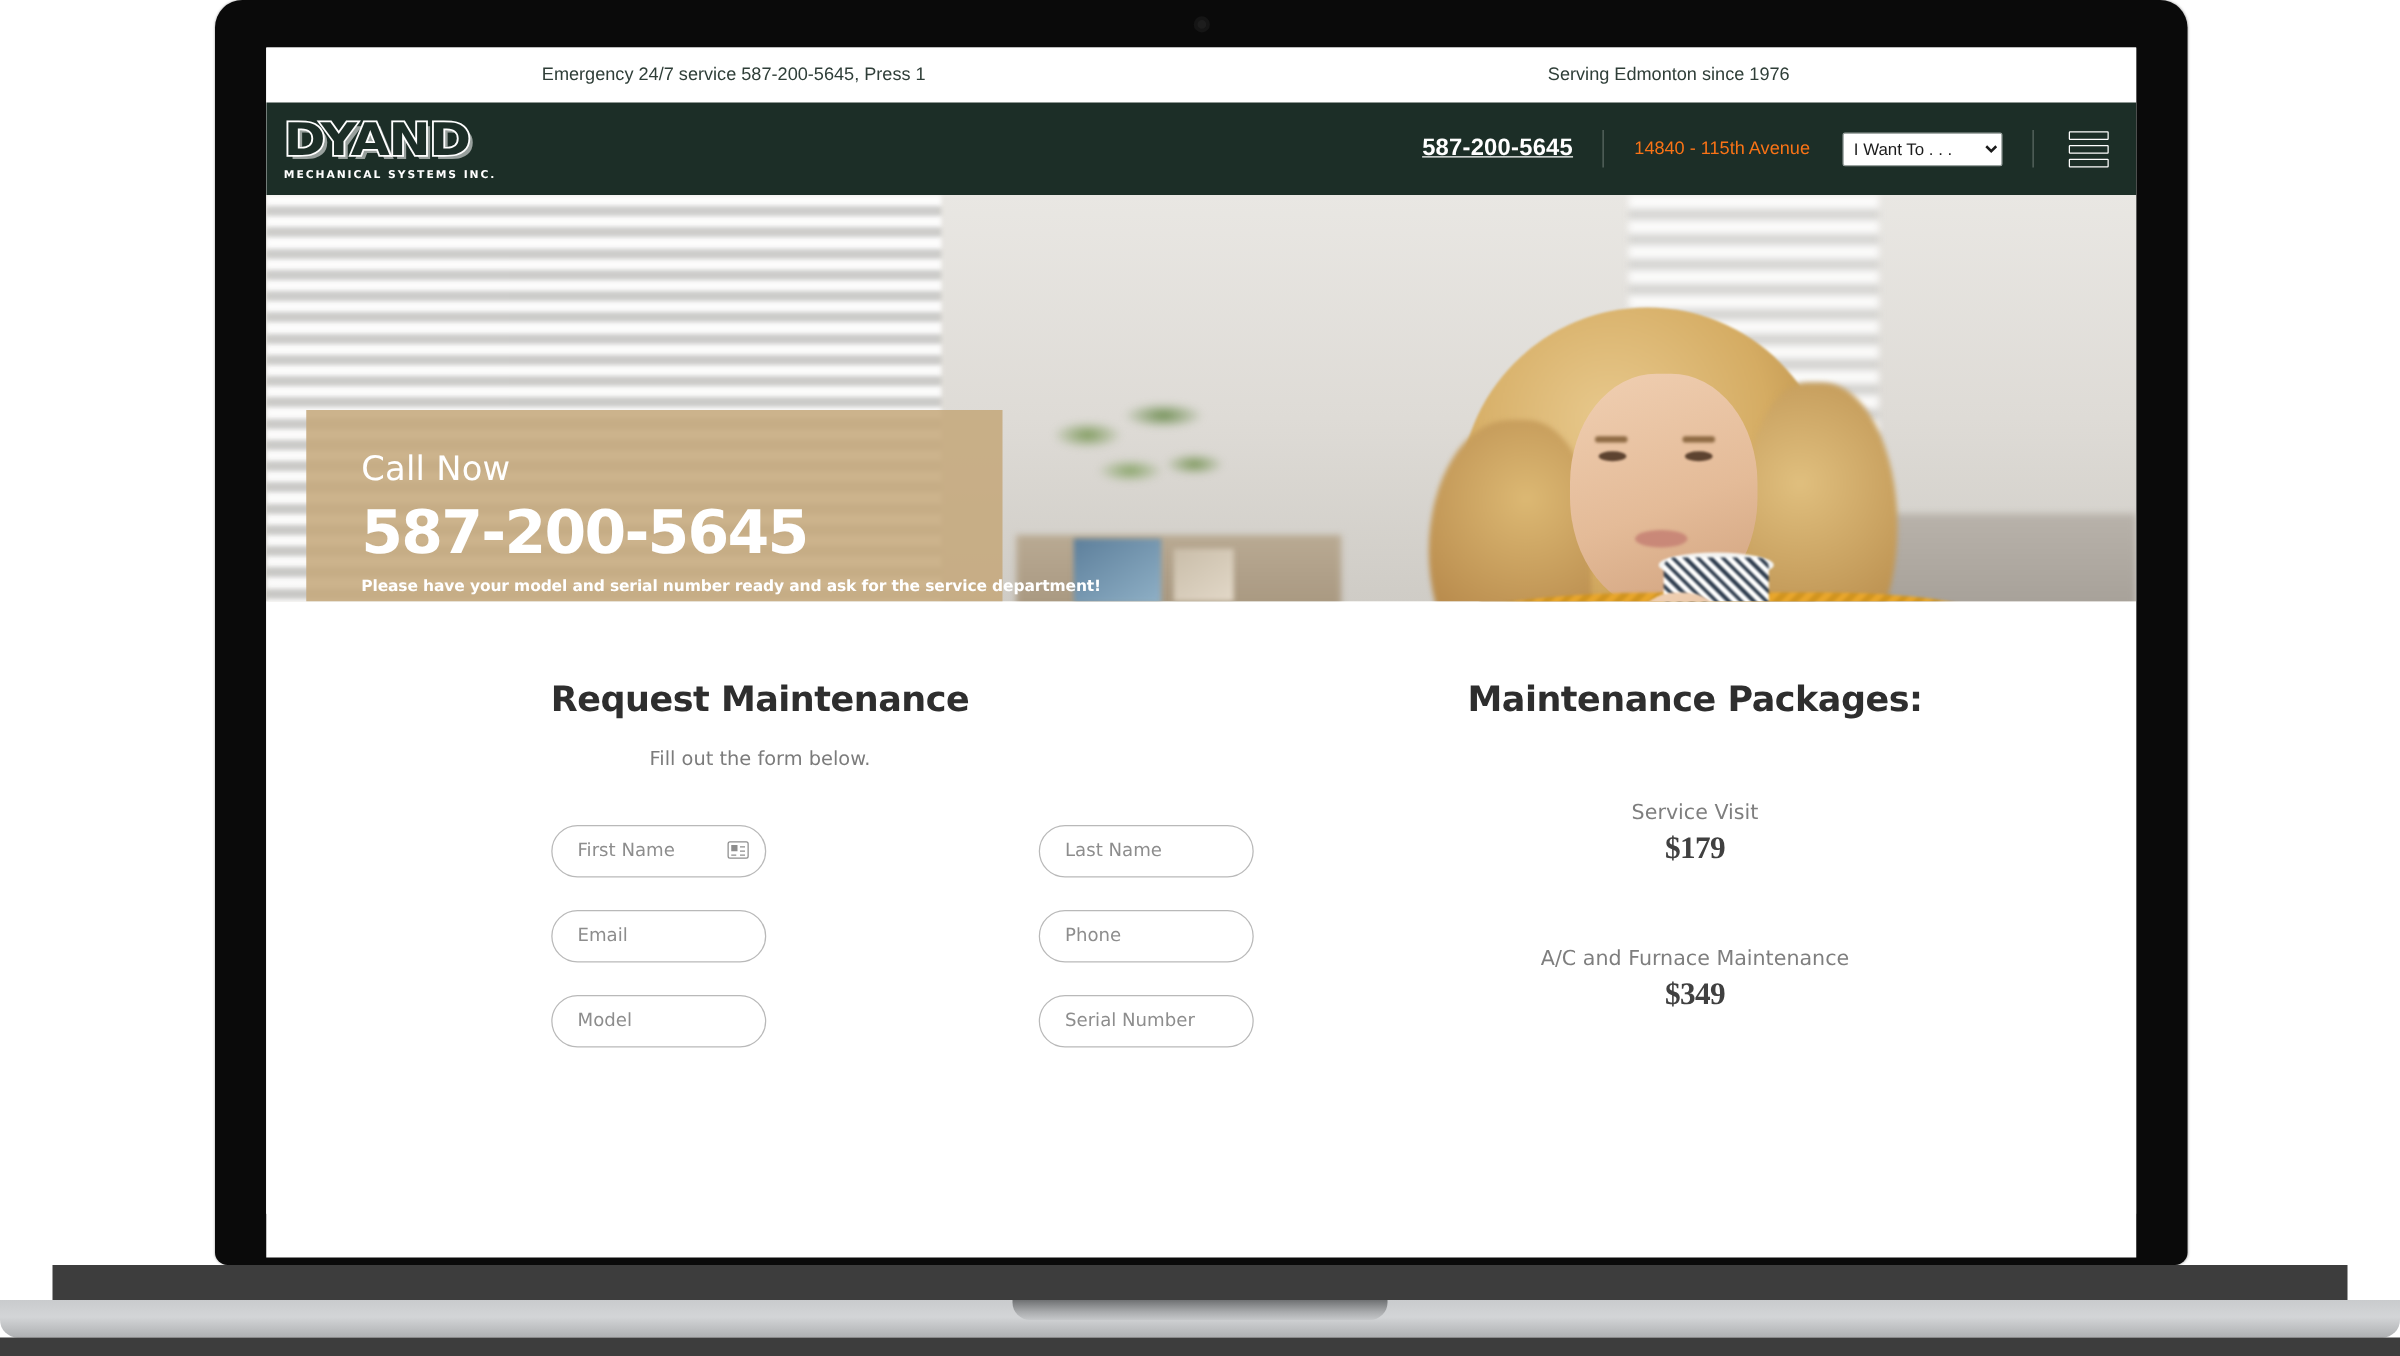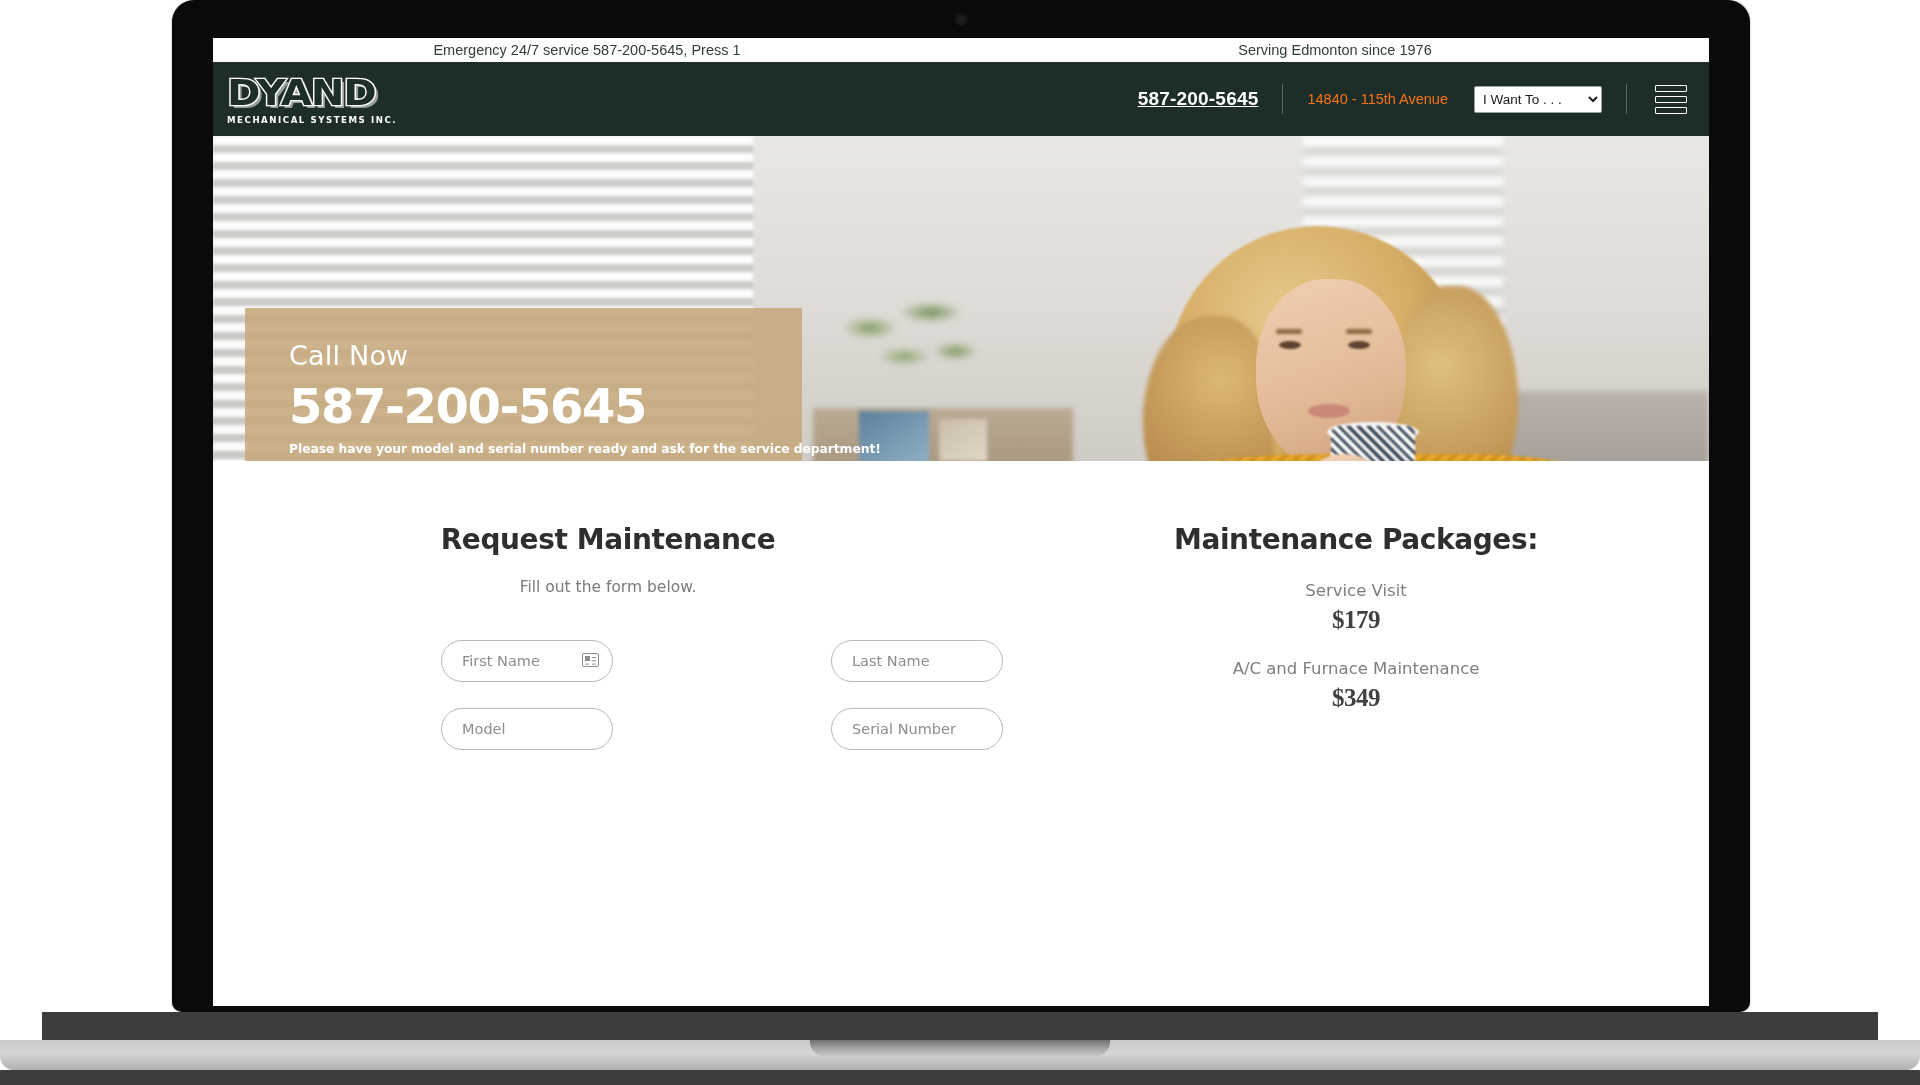--- a/index.html
+++ b/index.html
@@ -74,21 +74,21 @@
     left: 0px; top: 1070px;
     width: 1920px; height: 15px;
     background: #3d3d3d;
   }
 
   
   #site-page { position: relative; width: 1496px; background: #fff; }
 
   
   #announcement-bar {
-    height: 24px;
+    height: 44px;
     background: #ffffff;
     display: flex;
     align-items: center;
     font-size: 14.5px;
     color: #2f3e38;
     position: relative;
   }
   #announcement-left  { position: absolute; left: 0;   width: 748px; text-align: center; }
   #announcement-right { position: absolute; left: 748px; width: 748px; text-align: center; }
 
@@ -405,21 +405,21 @@
   }
   #contact-card-icon::after {
     content: "";
     position: absolute;
     left: 9px; top: 2.5px;
     width: 4px; height: 1.4px;
     background: #8d8d8d;
     box-shadow: 0 3.4px 0 #8d8d8d, -7px 6.6px 0 #8d8d8d, 0 6.6px 0 #8d8d8d;
   }
 
-  .package-item { text-align: center; margin-top: 25px; }
+  .package-item { text-align: center; margin-top: 64px; }
   .package-item:first-of-type { margin-top: 50px; }
   .package-name {
     font-family: "DejaVu Sans", sans-serif;
     font-size: 16.5px;
     color: #7e7e7e;
   }
   .package-price {
     font-family: Liberation Serif, serif;
     font-weight: 700;
     font-size: 25px;
@@ -516,20 +516,28 @@
             <div class="form-row">
               <div class="field-wrap">
                 <input type="text" placeholder="First Name" style="">
                 <div id="contact-card-icon"></div>
               </div>
               <div class="field-wrap">
                 <input type="text" placeholder="Last Name" style="">
               </div>
             </div>
 
+            <div class="form-row">
+              <div class="field-wrap">
+                <input type="text" placeholder="Email" style="">
+              </div>
+              <div class="field-wrap">
+                <input type="text" placeholder="Phone" style="">
+              </div>
+            </div>
 
             <div class="form-row">
               <div class="field-wrap">
                 <input type="text" placeholder="Model" style="">
               </div>
               <div class="field-wrap">
                 <input type="text" placeholder="Serial Number" style="">
               </div>
             </div>
           </div>

